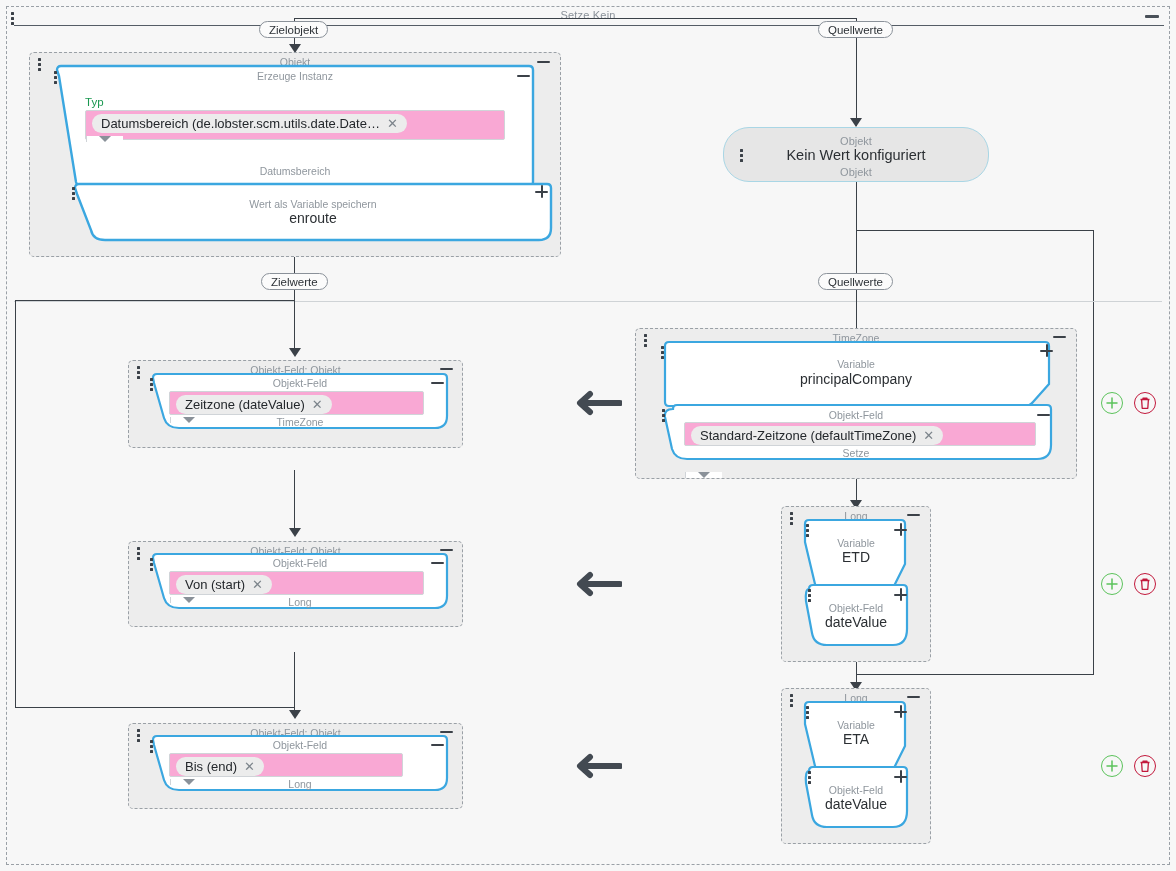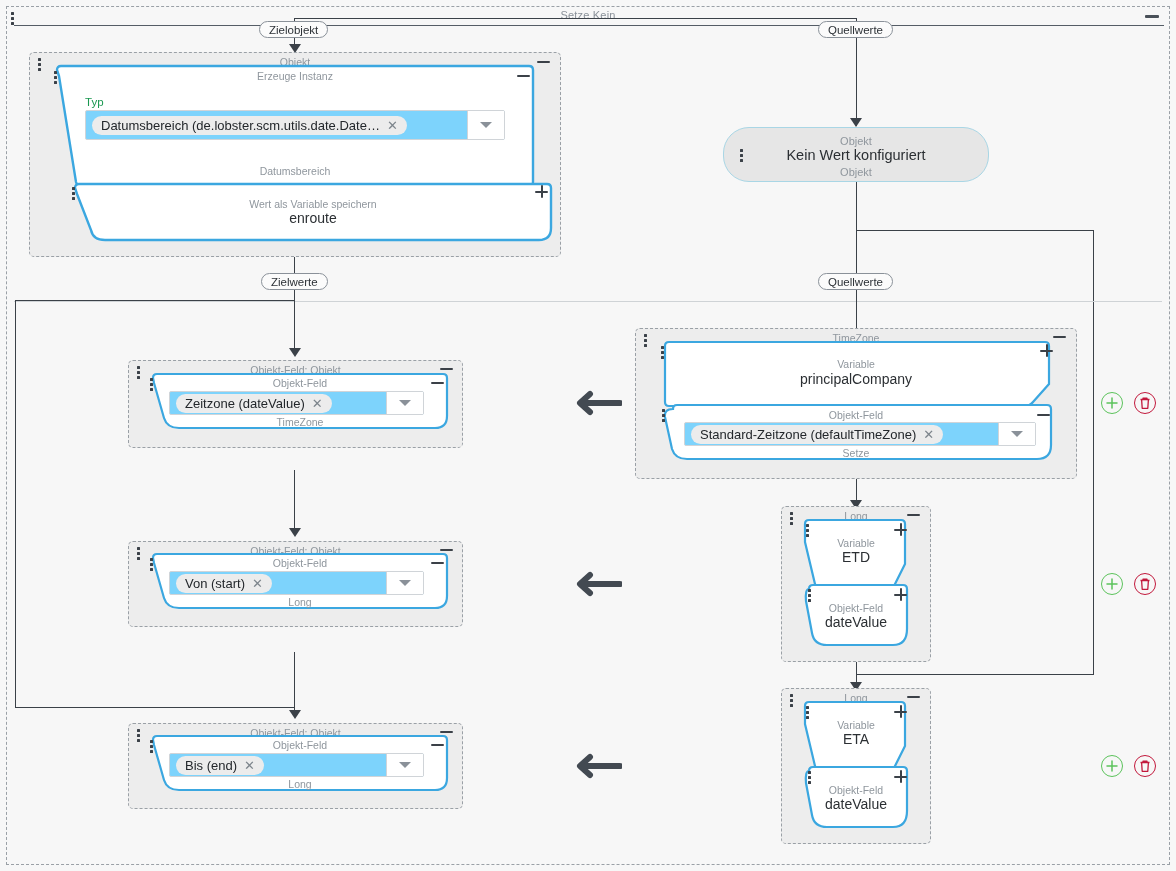--- a/index.html
+++ b/index.html
@@ -74,22 +74,23 @@
     font-size:10.5px;color:#8f969d;pointer-events:none;
   }
   .trap .val{
     position:absolute;left:0;width:100%;text-align:center;
     font-size:14px;color:#2b2f33;pointer-events:none;
   }
 
   
   .combo{
     position:absolute;display:flex;align-items:stretch;
-    border:1px solid #d0d4d8;background:#7dd3fc;border-radius:2px;
+    border:1px solid #d0d4d8;background:#f9a8d4;border-radius:2px;
     box-sizing:border-box;
+    flex-direction:column;
   }
   .combo .field{
     flex:1;display:flex;align-items:center;padding:3px 6px;min-width:0;
   }
   .chip{
     display:inline-flex;align-items:center;gap:7px;
     background:#ececec;border-radius:11px;padding:2px 9px;
     font-size:13px;color:#23272b;white-space:nowrap;
     max-width:100%;
   }
@@ -449,21 +450,21 @@
       <path d="M10,6 Q10,2 14,2 L300,2 Q304,2 304,6 L304,44 Q304,56 292,56 L36,56 Q24,56 21,46 L11,11 Q10,6 10,6 Z" fill="#ffffff" stroke="#3ba7e0" stroke-width="2.2"></path>
     </svg>
     <div class="lbl" style="top:5px;">Objekt-Feld</div>
     <div class="lbl" style="top:44px;">Long</div>
     <div class="minus" style="right:13px;top:10px;"></div>
     <div class="dots" style="left:7px;top:6px;">
         <i></i>
         <i></i>
         <i></i>
       </div>
-    <div class="combo" style="left:26px;top:19px;width:255px;height:24px;">
+    <div class="combo" style="left:26px;top:19px;width:234px;height:24px;">
       <div class="field">
         <span class="chip">
           <span>Bis (end)</span>
           <span class="x">✕</span>
         </span>
       </div>
       <div class="caret">
           <i></i>
         </div>
     </div>

